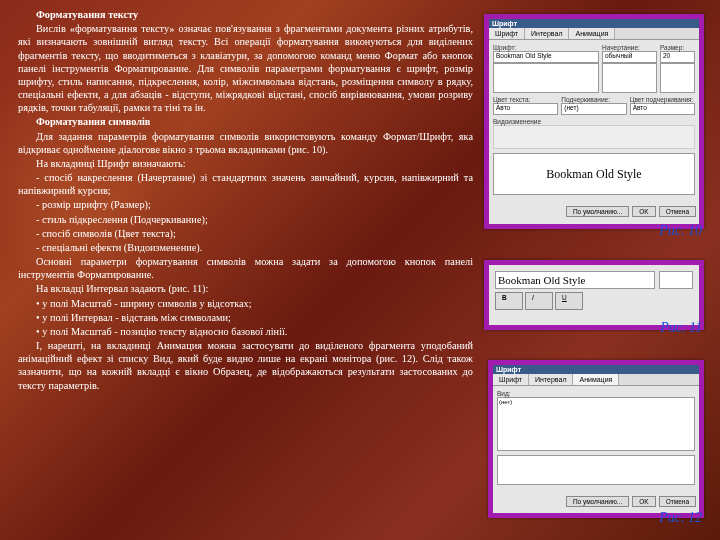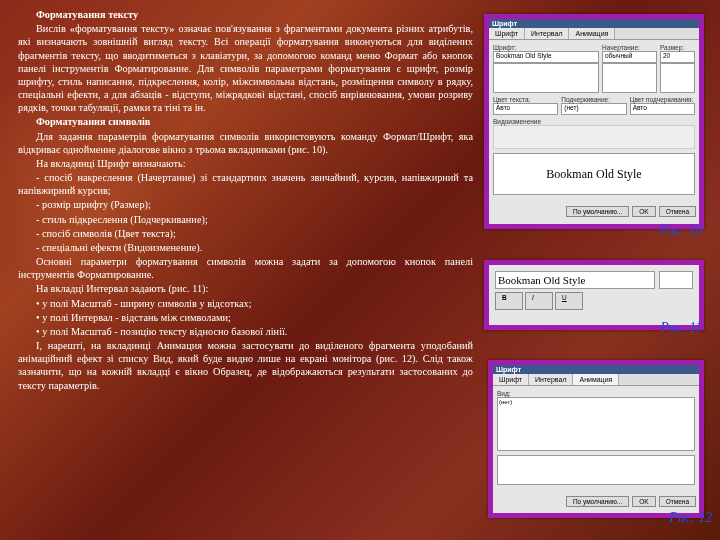--- a/index.html
+++ b/index.html
@@ -65,21 +65,21 @@
     font-style: italic;
     font-size: 14px;
     color: #1d4ed8;
     font-family: "Times New Roman", serif;
   }
   .fig1 { top: 14px; right: 16px; width: 210px; height: 205px; }
   .fig2 { top: 260px; right: 16px; width: 210px; height: 60px; }
   .fig3 { top: 360px; right: 16px; width: 206px; height: 148px; }
   .cap1 { top: 223px; right: 18px; }
   .cap2 { top: 320px; right: 18px; }
-  .cap3 { top: 510px; right: 8px; }
+  .cap3 { top: 510px; right: 18px; }
   .fig .grid3  { display:flex; gap:3px; }
   .fig .col    { flex:1; }
   .fig .listbox{ background:#fff; border:1px solid #999; height:26px; font-size:6px; padding:1px; overflow:hidden; line-height:1.1; }
 </style>
 </head>
 <body class="leafy">
 
 <div class="text-col">
   <p class="title">Форматування тексту</p>
   <p class="indent"><span>Вислів «форматування тексту» означає пов'язування з фрагментами документа різних атрибутів, які визначають зовнішній вигляд тексту. Всі операції форматування виконуються для виділених фрагментів тексту, що вводитиметься з клавіатури, за допомогою команд меню </span><span class="bold">Формат</span><span> або кнопок панелі інструментів </span><span class="bold">Форматирование</span><span>. Для символів параметрами форматування є шрифт, розмір шрифту, стиль написання, підкреслення, колір, міжсимвольна відстань, розміщення символу в рядку, спеціальні ефекти, а для абзаців - відступи, міжрядкові відстані, спосіб вирівнювання, умови розриву рядків, точки табуляції, рамки та тіні та ін.</span></p>

